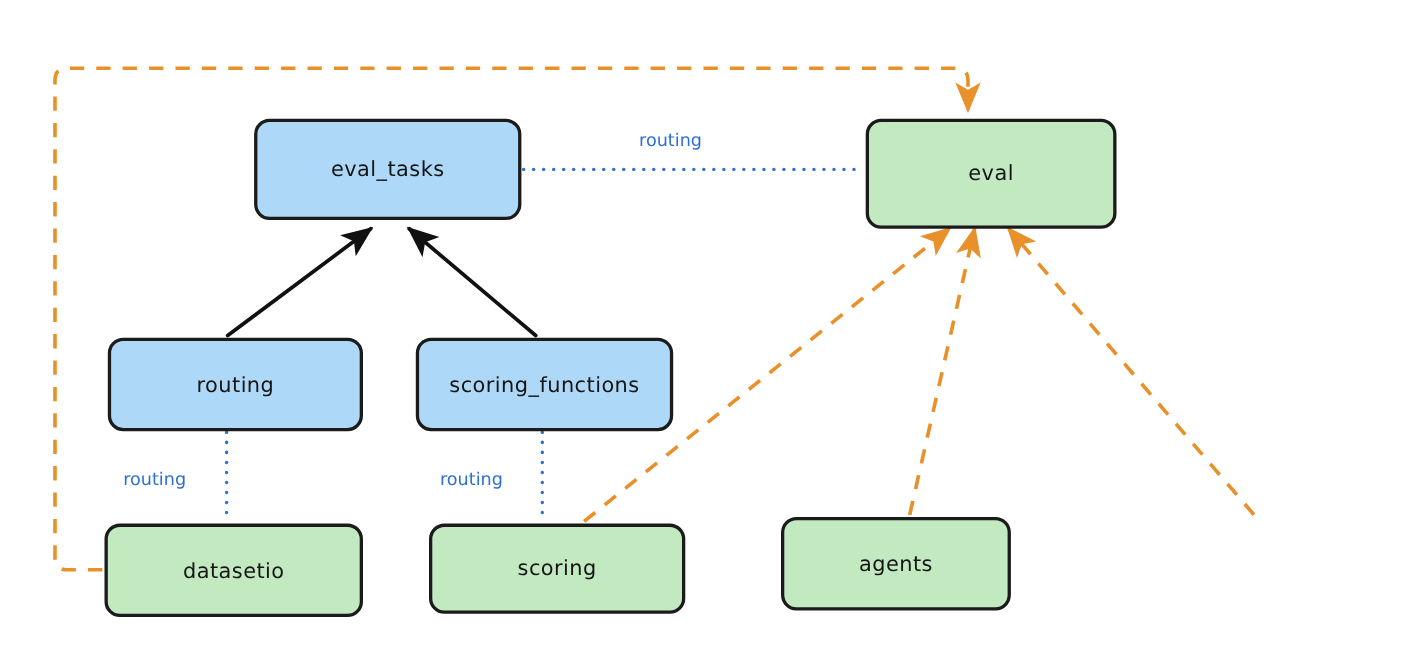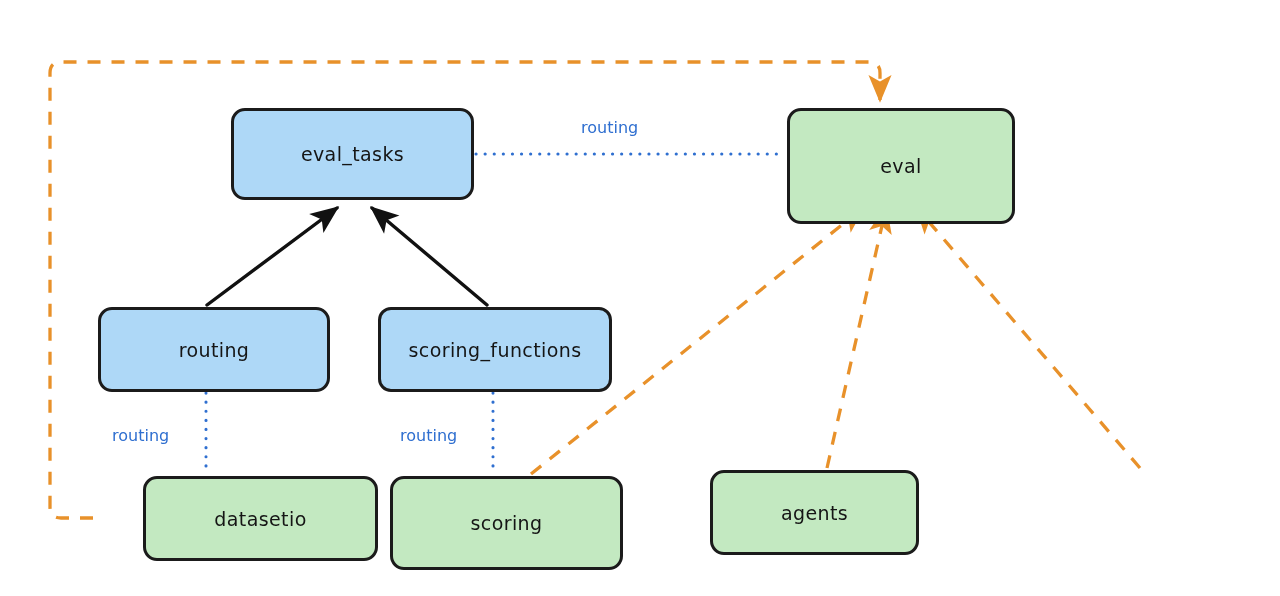--- a/index.html
+++ b/index.html
@@ -92,37 +92,37 @@
 
     <path d="M827,468 L886,208" fill="none" stroke="#e8912a" stroke-width="3.3" stroke-linecap="butt" stroke-dasharray="13 11" marker-end="url(#arrow-orange)"></path>
 
     <path d="M1140,468 L917,208" fill="none" stroke="#e8912a" stroke-width="3.3" stroke-linecap="butt" stroke-dasharray="13 11" marker-end="url(#arrow-orange)"></path>
   </svg>
 
   <div class="node api-node" style="left:231px; top:108px; width:243px; height:92px;">
     <span class="node-label">eval_tasks</span>
   </div>
 
-  <div class="node provider-node" style="left:787px; top:108px; width:228px; height:116px;align-items:center;">
+  <div class="node provider-node" style="left:787px; top:108px; width:228px; height:100px;align-items:center;">
     <span class="node-label">eval</span>
   </div>
 
   <div class="node api-node" style="left:98px; top:307px; width:232px; height:85px;">
     <span class="node-label">routing</span>
   </div>
 
-  <div class="node api-node" style="left:378px; top:307px; width:234px; height:85px;border-radius:13px;">
+  <div class="node api-node" style="left:378px; top:307px; width:234px; height:85px;">
     <span class="node-label">scoring_functions</span>
   </div>
 
-  <div class="node provider-node" style="left:95px; top:476px; width:235px; height:85px;margin-left:48px;">
+  <div class="node provider-node" style="left:95px; top:476px; width:235px; height:85px;">
     <span class="node-label">datasetio</span>
   </div>
 
-  <div class="node provider-node" style="left:390px; top:476px; width:233px; height:94px;text-align:center;">
+  <div class="node provider-node" style="left:390px; top:476px; width:233px; height:82px;text-align:center;">
     <span class="node-label">scoring</span>
   </div>
 
   <div class="node provider-node" style="left:710px; top:470px; width:209px; height:85px;">
     <span class="node-label">agents</span>
   </div>
 
 
   <div class="edge-label" style="left:579px; top:118px;">routing</div>
 

